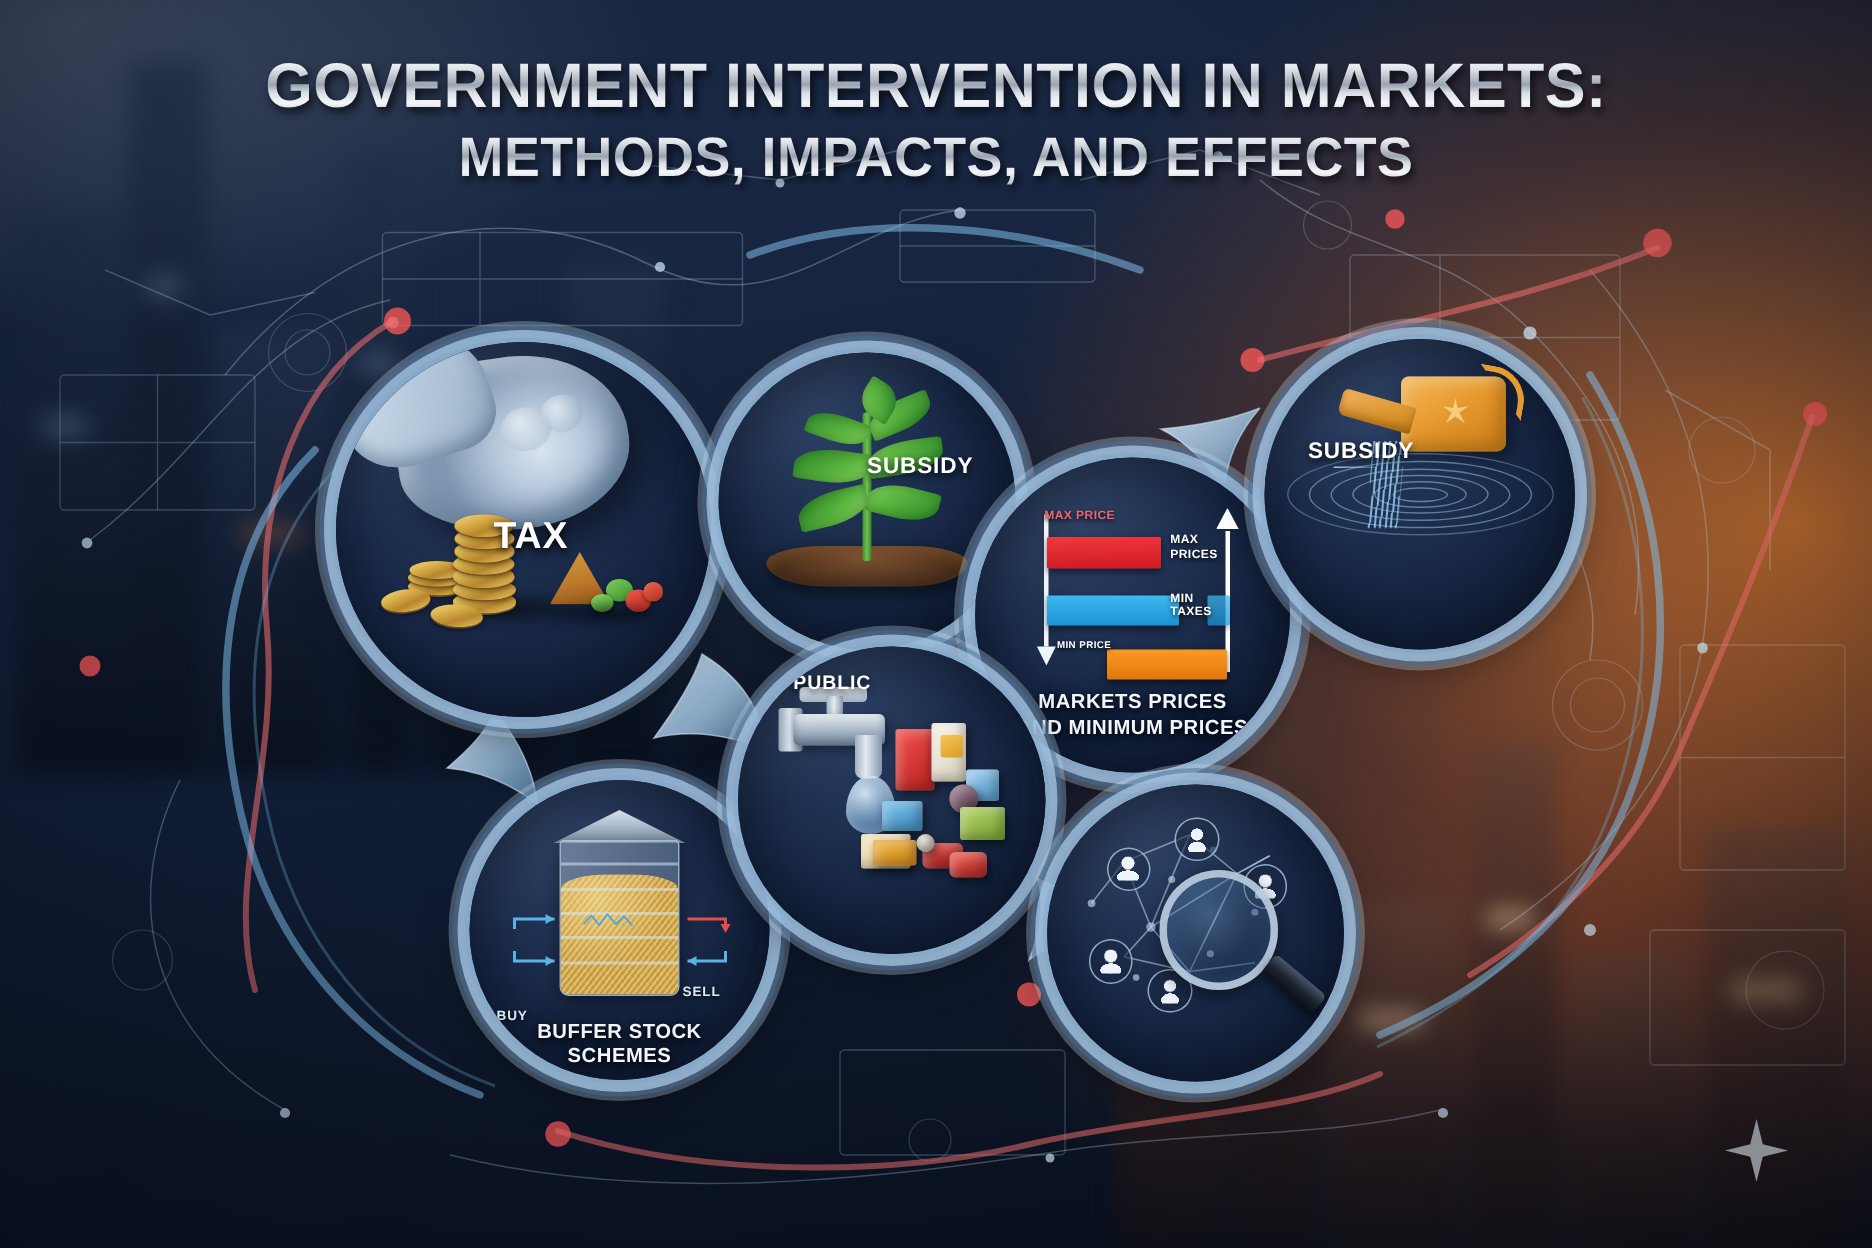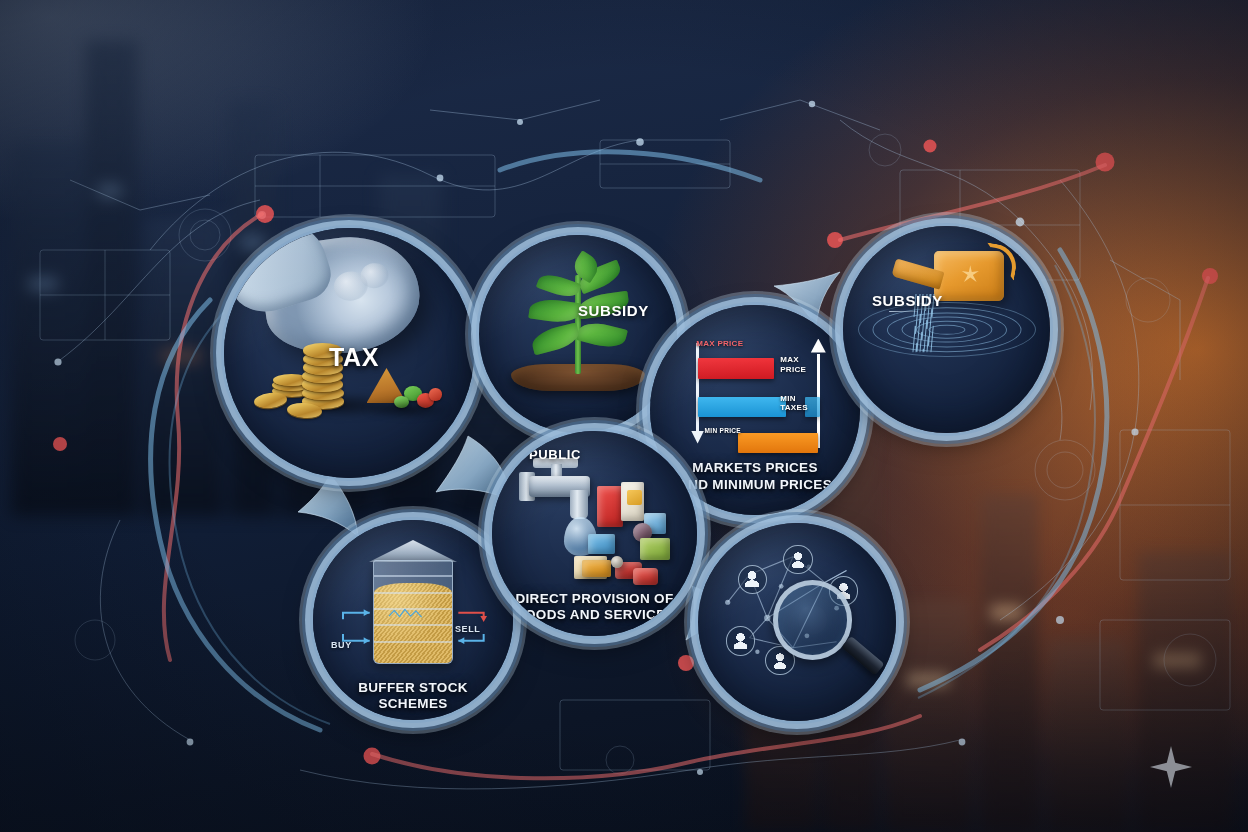--- a/index.html
+++ b/index.html
@@ -240,21 +240,21 @@
     background:
       radial-gradient(circle at 30% 20%, rgba(255,235,170,.5), rgba(0,0,0,0) 55%),
       repeating-linear-gradient(128deg, #e0bb68 0 1.6px, #c39b44 1.6px 3.2px),
       linear-gradient(180deg,#e6c878,#b9903a);
     border-radius:40% 40% 0 0 / 12% 12% 0 0;
   }
   .hoop { position:absolute; left:-2%; right:-2%; height:2px; background:rgba(215,230,245,.55); }
   .flow-arrow { position:absolute; }
   .flow-tag {
     position:absolute; color:#dbe7f3; font-weight:bold; font-size:9px;
-    letter-spacing:.6px; text-shadow:0 1px 3px rgba(0,0,0,.8); z-index:9;
+    letter-spacing:.6px; text-shadow:0 1px 3px rgba(0,0,0,.8); z-index:9;margin-top:32px;
   }
 
   
   .tap-body {
     position:absolute; left:18%; top:22%; width:30%; height:10%;
     background:linear-gradient(180deg,#e8eef4,#aab9c9 50%,#78889a);
     border-radius:4px;
     box-shadow:inset 0 -3px 6px rgba(60,80,102,.5), 2px 3px 7px rgba(0,0,0,.45);
   }
   .tap-neck {
@@ -438,20 +438,24 @@
       </g>
       <g fill="none" stroke="rgba(120,188,236,.30)" stroke-width="2">
         <path d="M1055,265 C1100,345 1106,440 1078,528 C1050,616 985,666 918,698"></path>
         <path d="M224,312 C168,372 160,452 178,540 C196,628 252,696 330,724"></path>
       </g>
     </svg>
   </div>
 
   <div class="vignette"></div>
 
+  <div class="title-wrap">
+    <div class="title-l1">GOVERNMENT INTERVENTION IN MARKETS:</div>
+    <div class="title-l2">METHODS, IMPACTS, AND EFFECTS</div>
+  </div>
 
   <div class="diagram">
 
     <div class="connectors">
       <svg viewBox="0 0 1248 832" preserveAspectRatio="none">
         <defs>
           <linearGradient id="cg" x1="0" y1="0" x2="1" y2="1">
             <stop offset="0" stop-color="#cfe3f2" stop-opacity=".92"></stop>
             <stop offset="55%" stop-color="#9fc4e2" stop-opacity=".82"></stop>
             <stop offset="100%" stop-color="#5d8cb4" stop-opacity=".7"></stop>
@@ -554,21 +558,21 @@
           <div style="position:absolute;left:-3px;top:0;width:15px;height:14px;background:#ffffff;clip-path:polygon(50% 0,0 100%,100% 100%);"></div>
         </div>
 
         <div class="bar red" style="left:23%; top:25%; width:36%; height:10%;"></div>
         <div class="bar blue" style="left:23%; top:44%; width:42%; height:9.5%;"></div>
         <div class="bar blue" style="left:74%; top:44%; width:7%;  height:9.5%; opacity:.75;"></div>
         <div class="bar orange" style="left:42%; top:61%; width:38%; height:9.5%;"></div>
 
         <div class="bar-tag red-tag" style="left:22%; top:16%;">MAX PRICE</div>
         <div class="bar-tag" style="left:62%; top:24%; white-space:pre-line;">MAX
-PRICE</div>
+PRICES</div>
         <div class="bar-tag" style="left:62%; top:42.5%; white-space:pre-line;">MIN
 TAXES</div>
         <div class="bar-tag tiny" style="left:26%; top:58%;">MIN PRICE</div>
       </div>
       <div class="node-label" style="top:74%; white-space:pre-line;">MARKETS PRICES
 AND MINIMUM PRICES</div>
     </div>
 
     <div class="node" id="node-subsidy-can">
       <div class="node-art">
@@ -658,22 +662,20 @@
         <div class="good" style="left:44%; top:63%; width:14%; height:8%;
              background:linear-gradient(150deg,#f2b64a,#cf8616);"></div>
         <div class="good" style="left:60%; top:64%; width:13%; height:8%;
              background:linear-gradient(160deg,#e2504a,#9c1f1d); border-radius:4px;"></div>
         <div class="good" style="left:69%; top:67%; width:12%; height:8%;
              background:linear-gradient(160deg,#ef6057,#a9231f); border-radius:4px;"></div>
         <div class="good" style="left:58%; top:61%; width:6%;  height:6%;
              background:radial-gradient(circle at 40% 35%,#f3efe4,#a29a88); border-radius:50%;"></div>
       </div>
       <div class="inline-tag" style="left:18%; top:8%; font-size:13px;">PUBLIC</div>
-      <div class="node-label" style="top:78%; white-space:pre-line; left:-6%; right:-6%;">DIRECT PROVISION OF
-GOODS AND SERVICES</div>
     </div>
 
     <div class="node" id="node-info">
       <div class="node-art">
         <svg viewBox="0 0 200 200" style="position:absolute;inset:0;width:100%;height:100%;">
           <g stroke="rgba(195,220,245,.55)" stroke-width="1.1" fill="none">
             <path d="M52,52 L96,34 L128,60 L150,48"></path>
             <path d="M52,52 L70,96 L52,116"></path>
             <path d="M70,96 L96,34"></path>
             <path d="M70,96 L128,60"></path>

